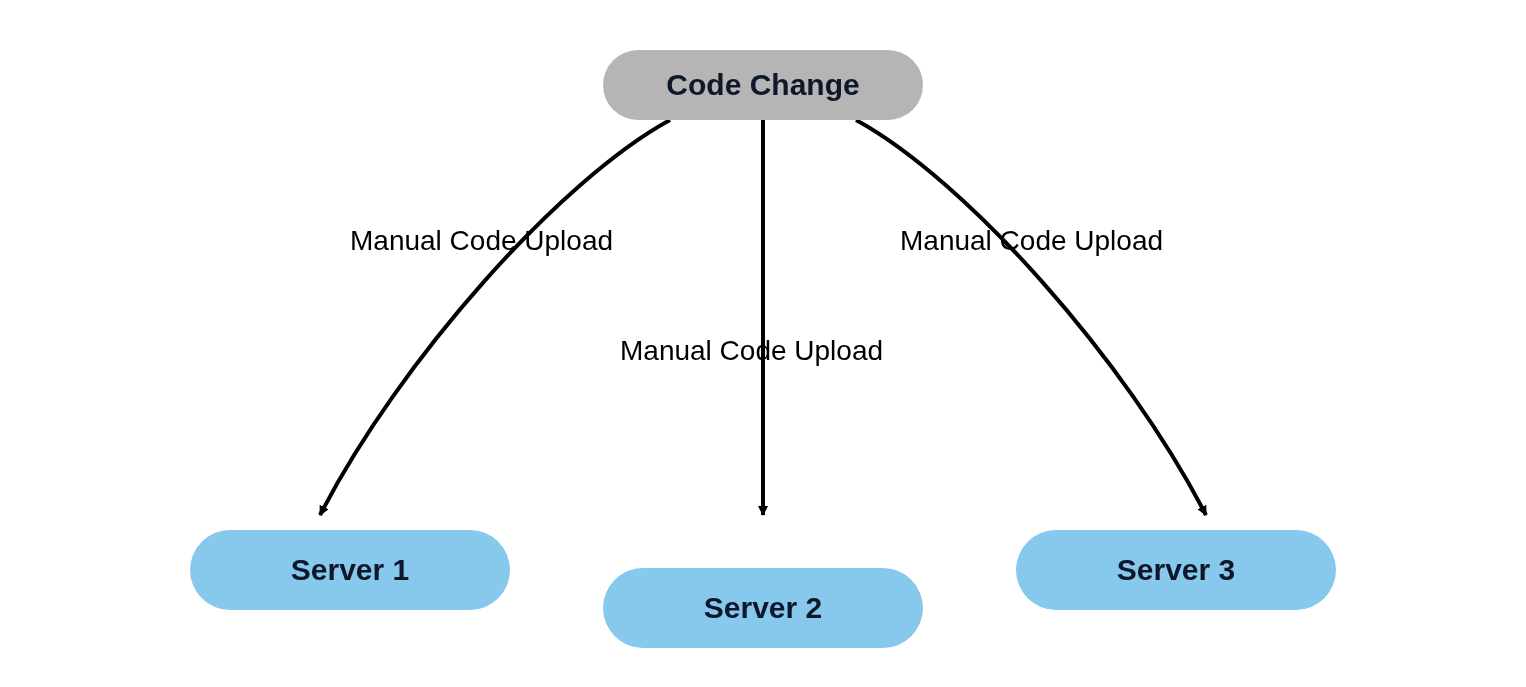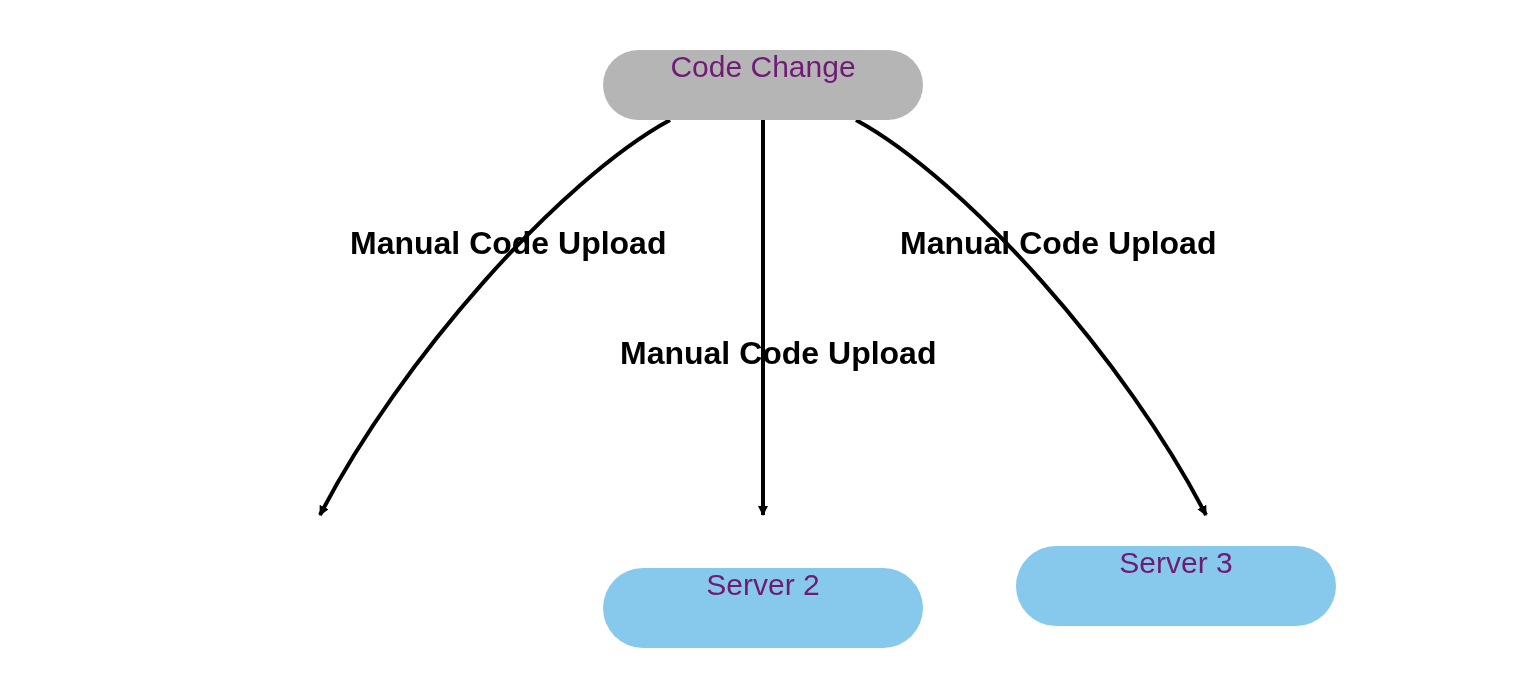--- a/index.html
+++ b/index.html
@@ -15,46 +15,47 @@
       position: relative;
     }
     .diagram {
       position: relative;
       width: 100%;
       height: 100%;
     }
     .node {
       position: absolute;
       display: flex;
+      align-items: center;
       justify-content: center;
       border-radius: 999px;
-      font-weight: 400;
+      font-weight: 700;
       font-size: 30px;
-      color: #701a75;
+      color: #0f172a;
     }
     .node-source {
       background: #b5b5b5;
       width: 320px;
       height: 70px;
       left: 603px;
       top: 50px;
     }
     .node-target {
       background: #87c8ed;
       width: 320px;
       height: 80px;
       top: 530px;
     }
     .node-target-1 { left: 190px; }
     .node-target-2 { left: 603px; margin-top: 38px; }
-    .node-target-3 { left: 1016px; margin-top: 16px; }
+    .node-target-3 { left: 1016px; }
     .edge-label {
       position: absolute;
-      font-size: 32px;
-      font-weight: 700;
+      font-size: 28px;
+      font-weight: 400;
       color: #000;
       white-space: nowrap;
     }
     .label-left {
       left: 350px;
       top: 225px;
     }
     .label-center {
       left: 620px;
       top: 335px;
@@ -92,20 +93,23 @@
   </svg>
 
   <div class="node node-source">
     <span>Code Change</span>
   </div>
 
   <div class="edge-label label-left">Manual Code Upload</div>
   <div class="edge-label label-center">Manual Code Upload</div>
   <div class="edge-label label-right">Manual Code Upload</div>
 
+  <div class="node node-target node-target-1">
+    <span>Server 1</span>
+  </div>
   <div class="node node-target node-target-2">
     <span>Server 2</span>
   </div>
   <div class="node node-target node-target-3">
     <span>Server 3</span>
   </div>
 
 </div>
 
 </body></html>

